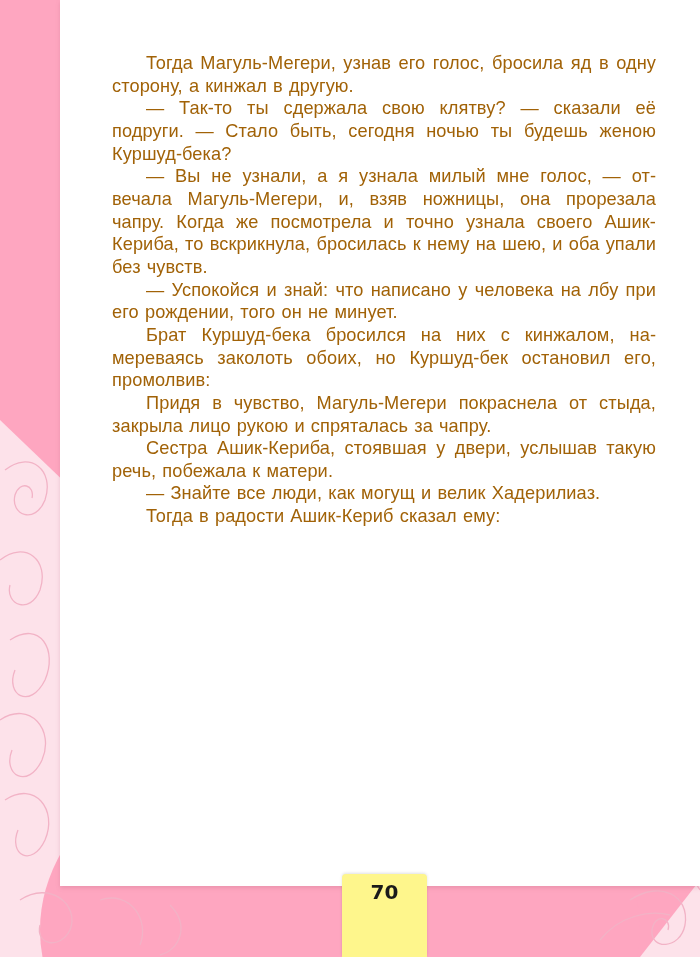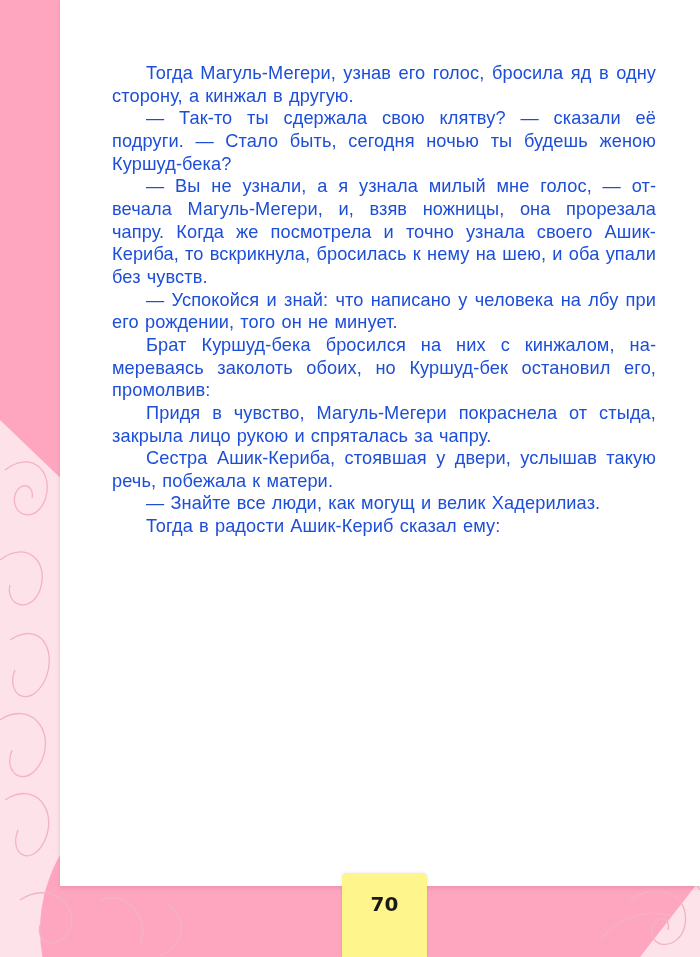--- a/index.html
+++ b/index.html
@@ -18,34 +18,34 @@
     border-radius: 50%;
     background: #fea6c0;
   }
   .ornament { position: absolute; left: 0; top: 0; width: 700px; height: 957px; }
   .card {
     position: absolute; left: 60px; top: 0; width: 640px; height: 886px;
     background: #ffffff;
     box-shadow: 0 2px 4px rgba(180, 90, 120, 0.25);
   }
   .text {
-    position: absolute; left: 52px; top: 62px; width: 544px;
-    font-size: 18.2px; line-height: 22.65px; color: #1d4ed8;
+    position: absolute; left: 52px; top: 52px; width: 544px;
+    font-size: 18.2px; line-height: 22.65px; color: #a16207;
     text-align: justify; letter-spacing: 0.1px; word-spacing: 1px;
   }
   .text p { margin: 0; text-indent: 34px; }
   .page-tab {
     position: absolute; left: 342px; top: 874px; width: 85px; height: 83px;
     background: #fef68c;
     border-radius: 4px 4px 0 0;
     box-shadow: 0 -1px 3px rgba(0,0,0,0.12);
     text-align: center;
   }
   .page-number {
-    display: block; margin-top: 18px;
+    display: block; margin-top: 6px;
     font-family: "DejaVu Sans", sans-serif; font-weight: bold;
     font-size: 20px; color: #1a1a1a;
   }
 </style>
 </head>
 <body>
 
 <div class="bg-dark"></div>
 <div class="bg-curve"></div>
 

